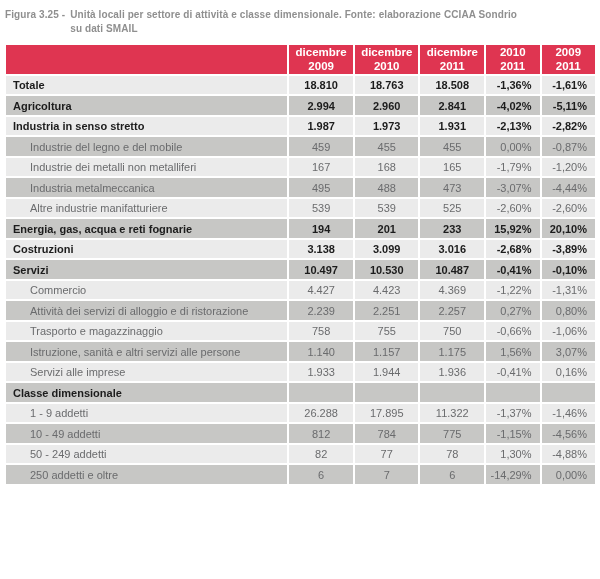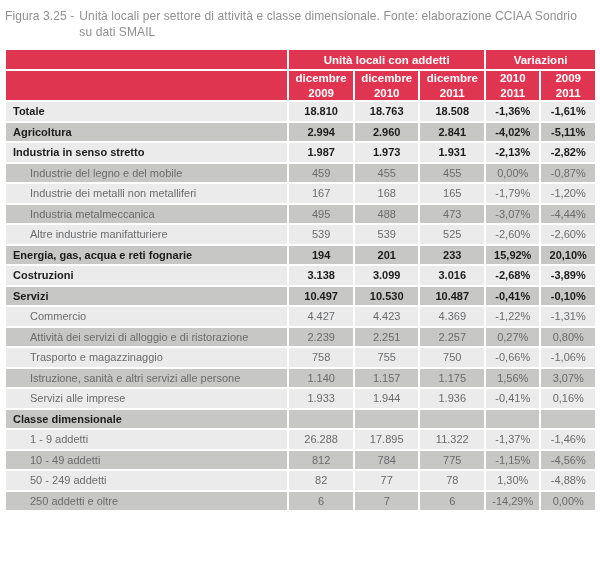--- a/index.html
+++ b/index.html
@@ -15,22 +15,22 @@
     margin: 0; padding: 0;
     width: 600px; height: 579px;
     background: #ffffff;
     font-family: "Liberation Sans", sans-serif;
     overflow: hidden;
   }
   .page { padding: 6px 3px 0 4px; }
 
   .fig-title {
     display: flex;
-    font-weight: normal;
-    font-size: 12px;
+    font-weight: bold;
+    font-size: 10px;
     color: var(--title-gray);
     line-height: 1.35;
     margin: 2px 0 8px 1px;
     letter-spacing: 0.1px;
   }
   .fig-label { white-space: nowrap; margin-right: 5px; }
 
   table {
     border-collapse: collapse;
     table-layout: fixed;
@@ -53,21 +53,21 @@
   tbody tr:nth-child(even) td { background: var(--row-dark); }
 
   td.label {
     text-align: left;
     padding-left: 7px;
     font-weight: bold;
     color: var(--bold-text);
     margin-left: 48px;
   }
   td.num { text-align: center; font-weight: bold; color: var(--bold-text); }
-  td.pct { }
+  td.pct { text-align: right; padding-right: 8px; }
 
   tr.sub td.label { font-weight: normal; color: var(--subrow-text); padding-left: 24px; }
   tr.sub td.num { font-weight: normal; color: var(--subrow-text); }
 </style>
 </head>
 <body>
 
 <div class="page">
 
   <div class="fig-title">
@@ -81,25 +81,20 @@
   <table>
     <colgroup>
       <col style="width:281px">
       <col style="width:65px">
       <col style="width:65px">
       <col style="width:65px">
       <col style="width:55px">
       <col style="width:55px">
     </colgroup>
     <thead>
-      <tr class="group-row">
-        <th></th>
-        <th colspan="3">Unità locali con addetti</th>
-        <th colspan="2">Variazioni</th>
-      </tr>
       <tr class="cols-row">
         <th></th>
         <th>
           <span>dicembre</span><br>
           <span>2009</span>
         </th>
         <th>
           <span>dicembre</span><br>
           <span>2010</span>
         </th>

